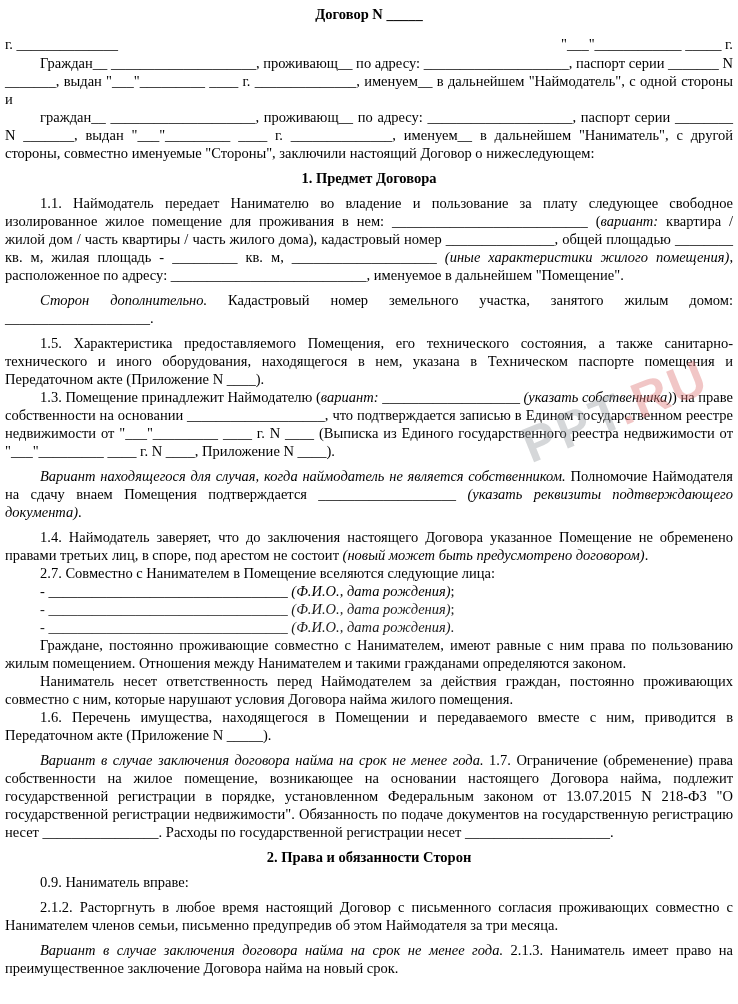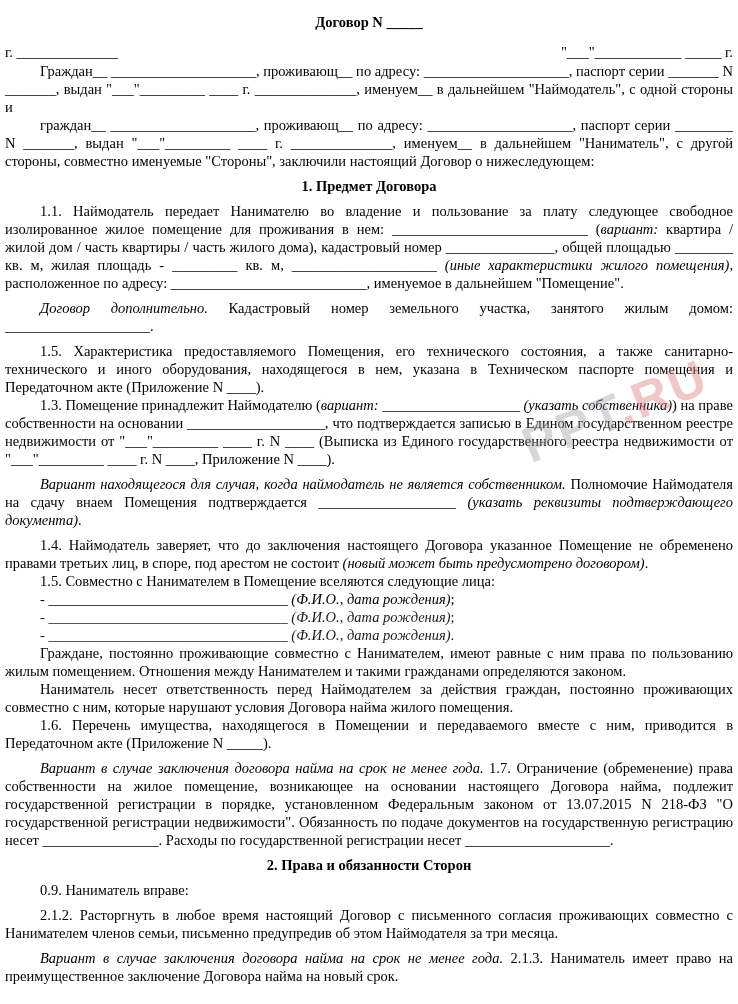--- a/index.html
+++ b/index.html
@@ -11,21 +11,21 @@
     margin: 0 auto;
     padding: 6px 5px 0 5px;
     background: #ffffff;
     overflow: hidden;
     font-family: "Liberation Serif", "DejaVu Serif", serif;
     font-size: 14.5px;
     line-height: 18px;
     color: #000000;
   }
   .title-block { text-align: center; margin-bottom: 12px; }
-  .title-line { font-weight: bold; line-height: 17px; margin: 8px; }
+  .title-line { font-weight: bold; line-height: 17px; margin: 0; }
   .city-line {
     display: flex;
     justify-content: space-between;
     margin: 0 0 1px 0;
     align-items: flex-end;
   }
   .p {
     margin: 0;
     text-align: justify;
   }
@@ -70,31 +70,31 @@
     <span>"___"____________ _____ г.</span>
   </div>
 
   <p class="p ind">Граждан__ ____________________, проживающ__ по адресу: ____________________, паспорт серии _______ N _______, выдан "___"_________ ____ г. ______________, именуем__ в дальнейшем "Наймодатель", с одной стороны и</p>
   <p class="p ind">граждан__ ____________________, проживающ__ по адресу: ____________________, паспорт серии ________ N _______, выдан "___"_________ ____ г. ______________, именуем__ в дальнейшем "Наниматель", с другой стороны, совместно именуемые "Стороны", заключили настоящий Договор о нижеследующем:</p>
 
   <p class="p center heading">1. Предмет Договора</p>
 
   <p class="p ind"><span>1.1. Наймодатель передает Нанимателю во владение и пользование за плату следующее свободное изолированное жилое помещение для проживания в нем: ___________________________ (</span><i>вариант:</i><span> квартира / жилой дом / часть квартиры / часть жилого дома), кадастровый номер _______________, общей площадью ________ кв. м, жилая площадь - _________ кв. м, ____________________ </span><i>(иные характеристики жилого помещения)</i><span>, расположенное по адресу: ___________________________, именуемое в дальнейшем "Помещение".</span></p>
 
-  <p class="p ind sp"><i>Договор дополнительно.</i><span> Кадастровый номер земельного участка, занятого жилым домом: ____________________.</span></p>
+  <p class="p ind sp"><i>Сторон дополнительно.</i><span> Кадастровый номер земельного участка, занятого жилым домом: ____________________.</span></p>
 
   <p class="p ind sp">1.5. Характеристика предоставляемого Помещения, его технического состояния, а также санитарно-технического и иного оборудования, находящегося в нем, указана в Техническом паспорте помещения и Передаточном акте (Приложение N ____).</p>
 
   <p class="p ind"><span>1.3. Помещение принадлежит Наймодателю (</span><i>вариант:</i><span> ___________________ </span><i>(указать собственника)</i><span>) на праве собственности на основании ___________________, что подтверждается записью в Едином государственном реестре недвижимости от "___"_________ ____ г. N ____ (Выписка из Единого государственного реестра недвижимости от "___"_________ ____ г. N ____, Приложение N ____).</span></p>
 
   <p class="p ind sp"><i>Вариант находящегося для случая, когда наймодатель не является собственником.</i><span> Полномочие Наймодателя на сдачу внаем Помещения подтверждается ___________________ </span><i>(указать реквизиты подтверждающего документа)</i><span>.</span></p>
 
   <p class="p ind sp"><span>1.4. Наймодатель заверяет, что до заключения настоящего Договора указанное Помещение не обременено правами третьих лиц, в споре, под арестом не состоит </span><i>(новый может быть предусмотрено договором)</i><span>.</span></p>
 
-  <p class="p ind">1.5. Совместно с Нанимателем в Помещение вселяются следующие лица:</p>
+  <p class="p ind">2.7. Совместно с Нанимателем в Помещение вселяются следующие лица:</p>
 
   <div class="cohab-list">
     <p class="p ind"><span>- _________________________________ </span><i>(Ф.И.О., дата рождения)</i><span>;</span></p>
     <p class="p ind"><span>- _________________________________ </span><i>(Ф.И.О., дата рождения)</i><span>;</span></p>
     <p class="p ind"><span>- _________________________________ </span><i>(Ф.И.О., дата рождения)</i><span>.</span></p>
   </div>
 
   <p class="p ind">Граждане, постоянно проживающие совместно с Нанимателем, имеют равные с ним права по пользованию жилым помещением. Отношения между Нанимателем и такими гражданами определяются законом.</p>
   <p class="p ind">Наниматель несет ответственность перед Наймодателем за действия граждан, постоянно проживающих совместно с ним, которые нарушают условия Договора найма жилого помещения.</p>
   <p class="p ind">1.6. Перечень имущества, находящегося в Помещении и передаваемого вместе с ним, приводится в Передаточном акте (Приложение N _____).</p>

